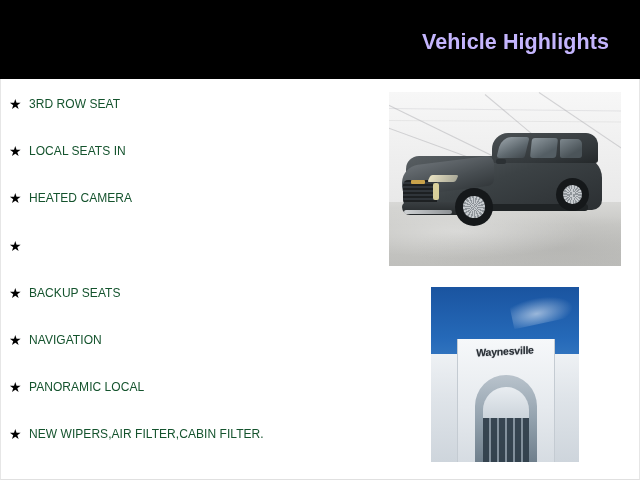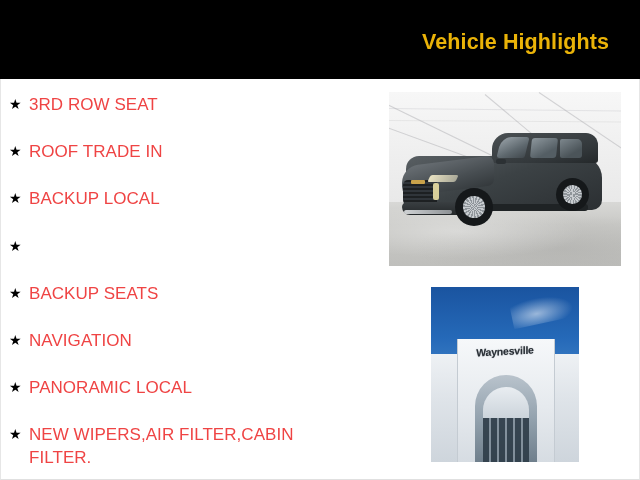--- a/index.html
+++ b/index.html
@@ -30,21 +30,21 @@
     width: 640px;
     height: 79px;
     background: #000000;
     display: flex;
     align-items: center;
     justify-content: flex-end;
     box-sizing: border-box;
     padding-right: 31px;
   }
   .header-title {
-    color: #eab308;
+    color: #c4b5fd;
     font-size: 21.5px;
     font-weight: bold;
     letter-spacing: 0.1px;
     line-height: 1;
     white-space: nowrap;
     padding-top: 7px;
   }
 
   
   .content {
@@ -83,23 +83,23 @@
     flex: 0 0 auto;
     width: 20px;
     font-size: 14px;
     line-height: 20px;
     color: #000000;
     text-align: left;
     padding-top: 1px;
   }
   .hl-label {
     flex: 1 1 auto;
-    font-size: 17px;
+    font-size: 12px;
     line-height: 23px;
-    color: #ef4444;
+    color: #14532d;
     letter-spacing: 0.05px;
     max-width: 325px;
   }
 
   
   .photo-vehicle {
     position: absolute;
     left: 388px;
     top: 13px;
     width: 232px;
@@ -386,26 +386,26 @@
 
     <ul class="highlights">
 
       <li class="hl-item">
         <span class="hl-star">★</span>
         <span class="hl-label">3RD ROW SEAT</span>
       </li>
 
       <li class="hl-item">
         <span class="hl-star">★</span>
-        <span class="hl-label">ROOF TRADE IN</span>
-      </li>
-
-      <li class="hl-item">
-        <span class="hl-star">★</span>
-        <span class="hl-label">BACKUP LOCAL</span>
+        <span class="hl-label">LOCAL SEATS IN</span>
+      </li>
+
+      <li class="hl-item">
+        <span class="hl-star">★</span>
+        <span class="hl-label">HEATED CAMERA</span>
       </li>
 
       <li class="hl-item">
         <span class="hl-star">★</span>
       </li>
 
       <li class="hl-item">
         <span class="hl-star">★</span>
         <span class="hl-label">BACKUP SEATS</span>
       </li>

